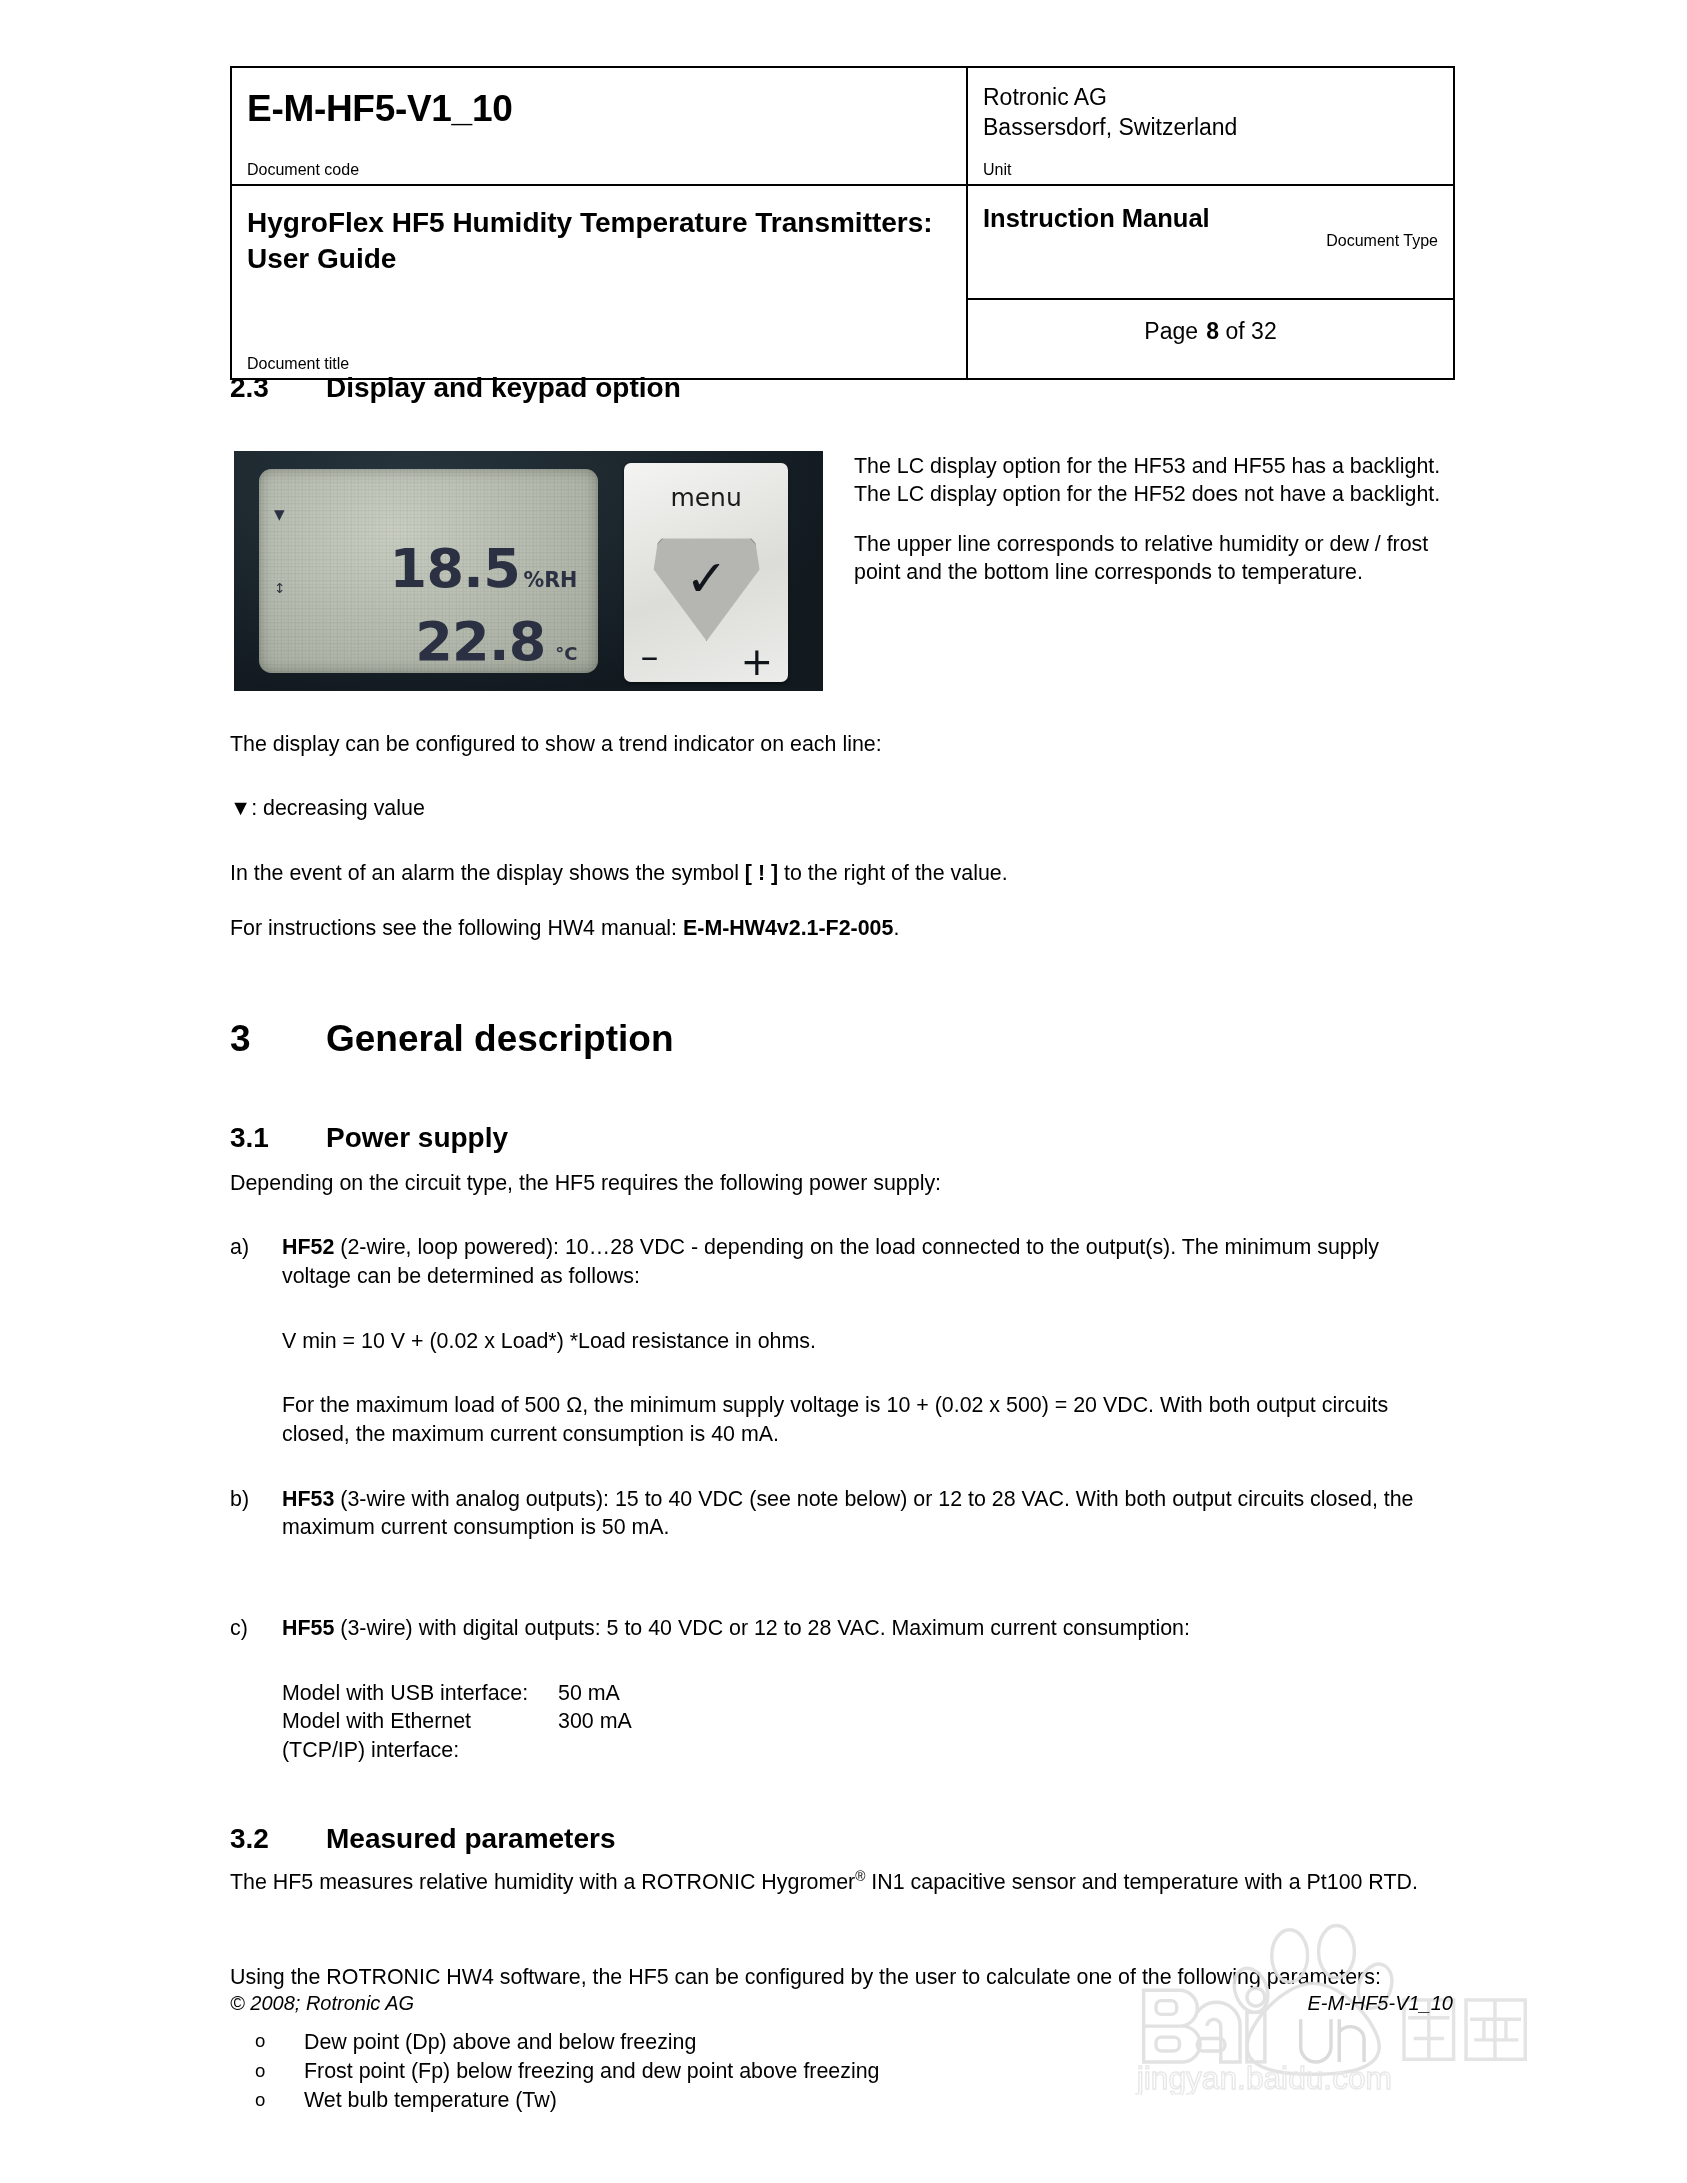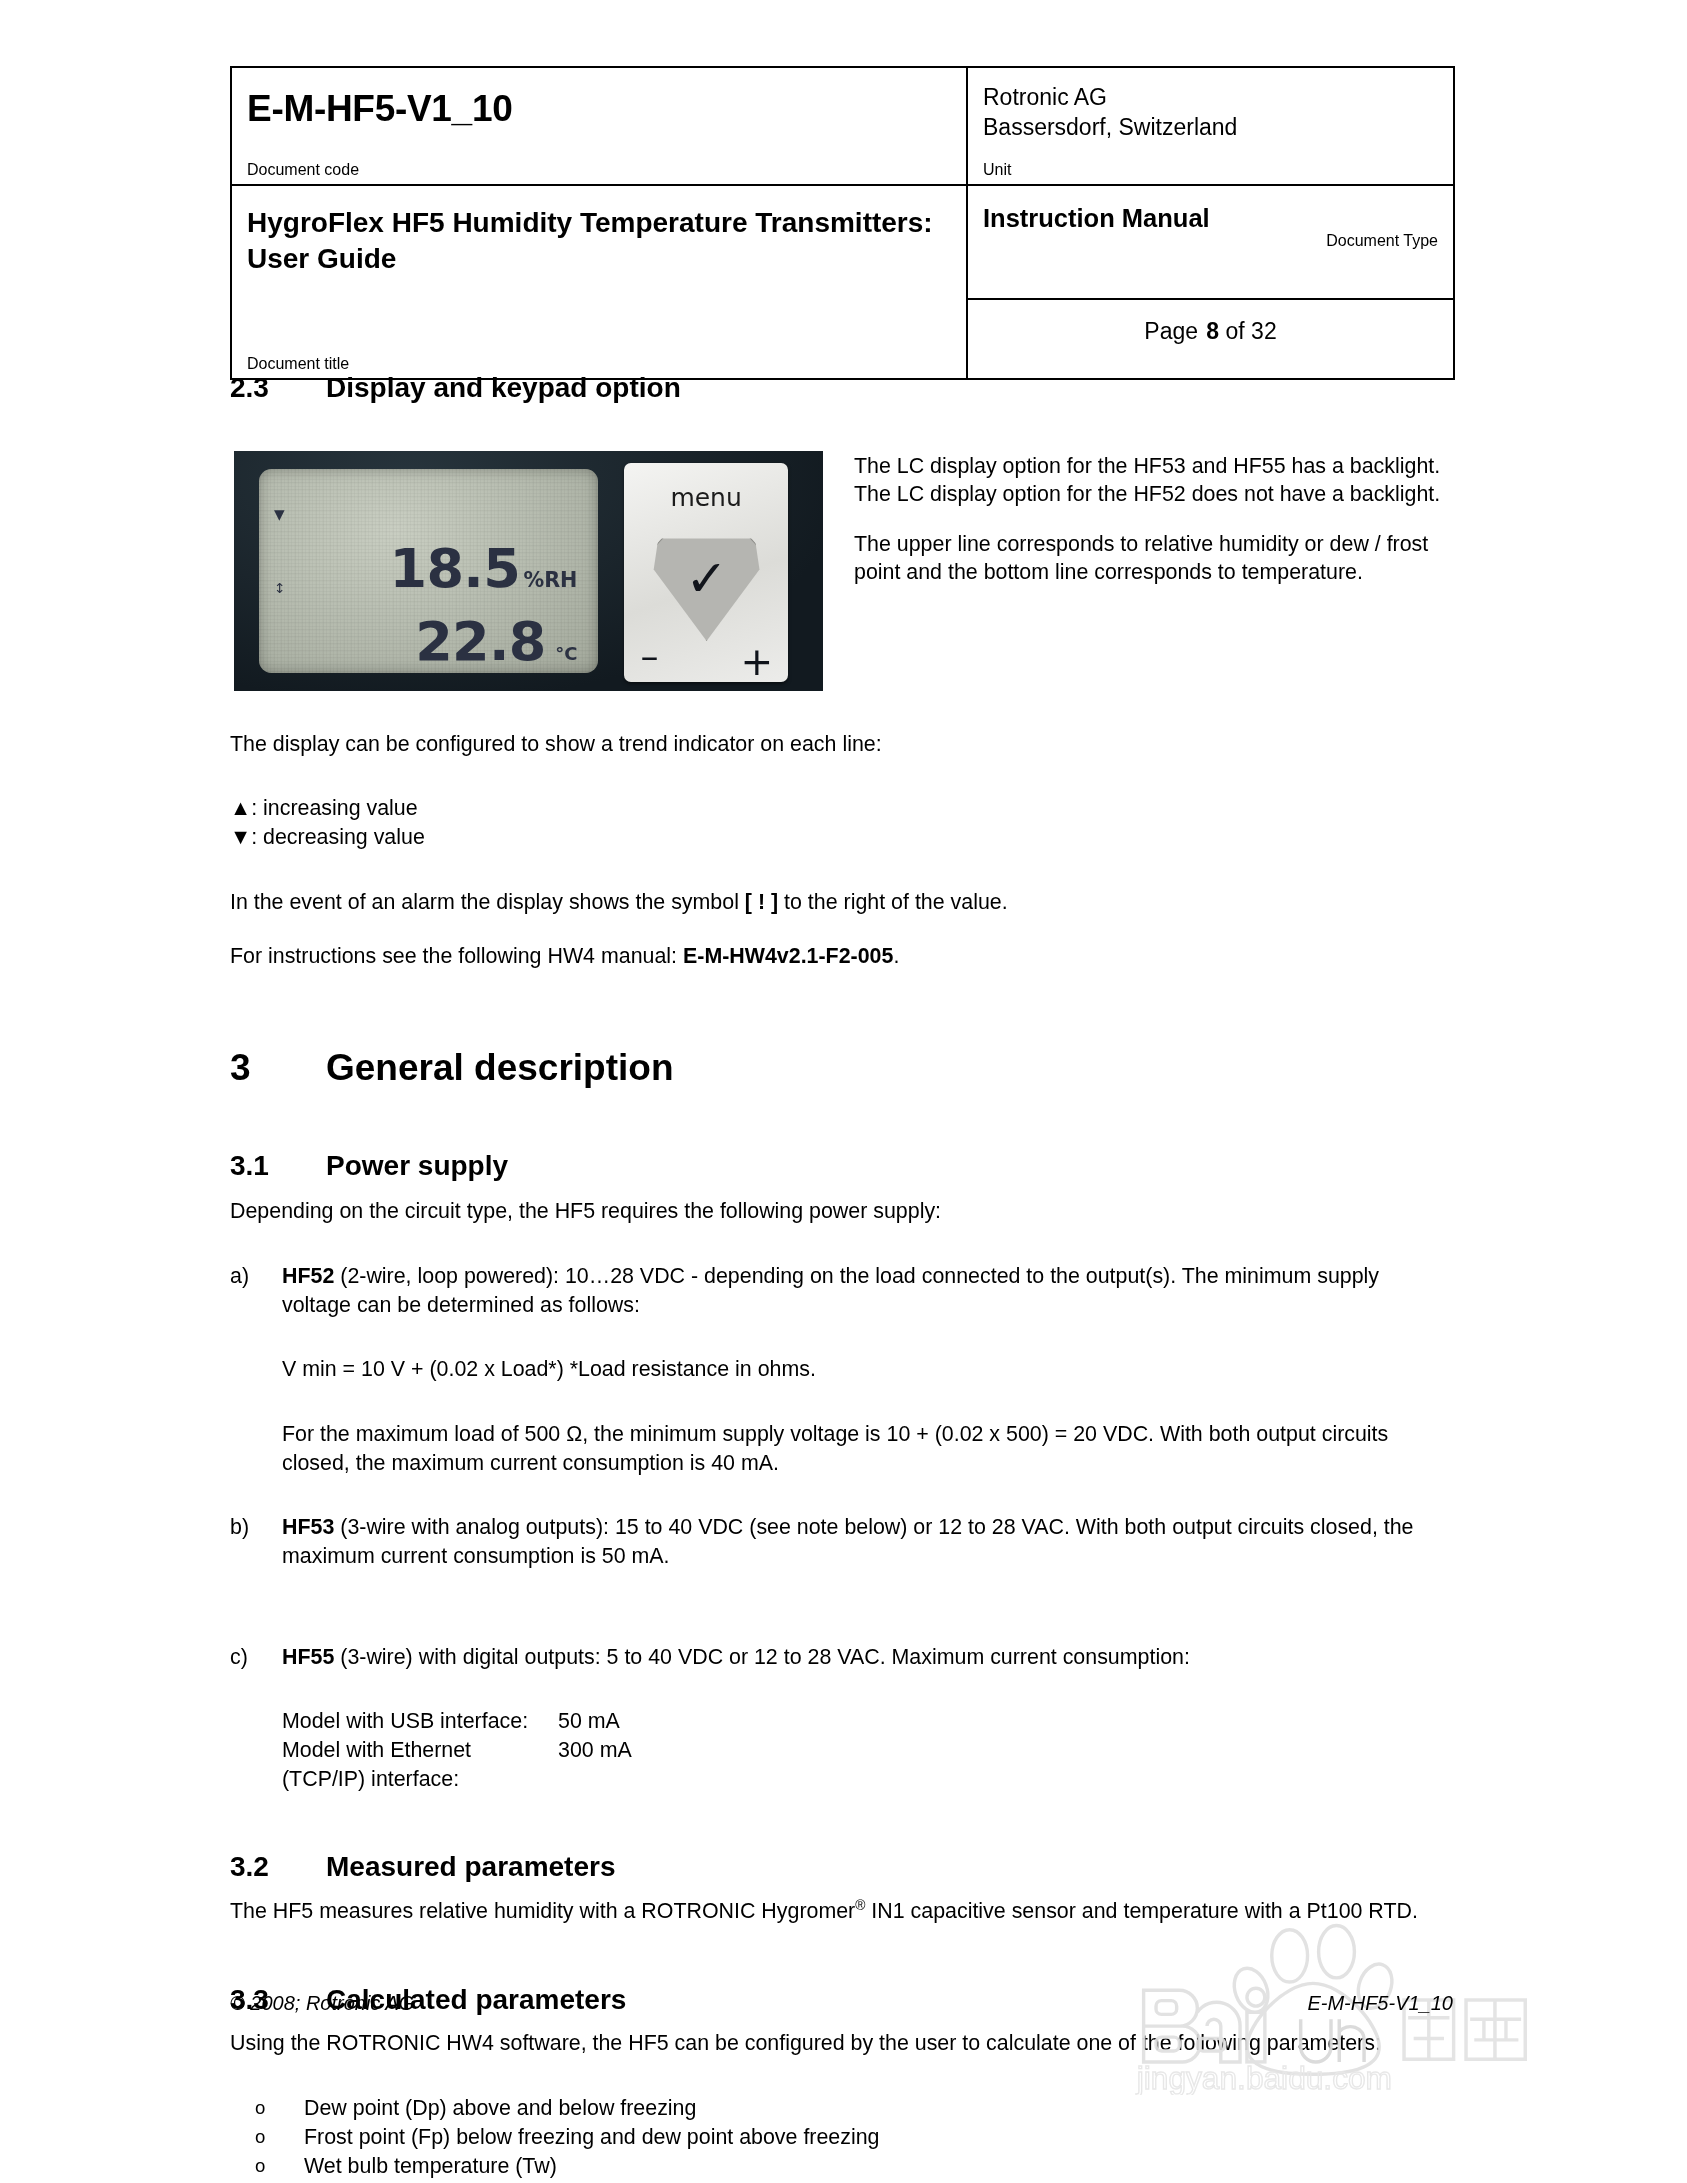--- a/index.html
+++ b/index.html
@@ -415,21 +415,20 @@
         <p>The LC display option for the HF53 and HF55 has a backlight. The LC display option for the HF52 does not have a backlight.</p>
         <p>The upper line corresponds to relative humidity or dew / frost point and the bottom line corresponds to temperature.</p>
       </div>
     </div>
 
     <div class="gap-m"></div>
     <p class="para">The display can be configured to show a trend indicator on each line:</p>
 
     <div class="gap-m"></div>
     <div class="trend-list">
-      <div>▲: increasing value</div>
       <div>▼: decreasing value</div>
     </div>
 
     <div class="gap-m"></div>
     <p class="para">
       <span>In the event of an alarm the display shows the symbol</span>
       <b>[ ! ]</b>
       <span>to the right of the value.</span>
     </p>
 
@@ -501,24 +500,20 @@
     <h2 class="sec">
       <span class="num">3.2</span>
       <span>Measured parameters</span>
     </h2>
     <div style="height:11px"></div>
     <p class="para">
       <span>The HF5 measures relative humidity with a ROTRONIC Hygromer</span><sup class="reg">®</sup><span> IN1 capacitive sensor and temperature with a Pt100 RTD.</span>
     </p>
 
     <div class="gap-l"></div>
-    <h2 class="sec">
-      <span class="num">3.3</span>
-      <span>Calculated parameters</span>
-    </h2>
     <div style="height:11px"></div>
     <p class="para">Using the ROTRONIC HW4 software, the HF5 can be configured by the user to calculate one of the following parameters:</p>
 
     <div class="gap-m"></div>
     <ul class="circ">
       <li>
         <span class="mk">o</span>
         <span>Dew point (Dp) above and below freezing</span>
       </li>
       <li>

